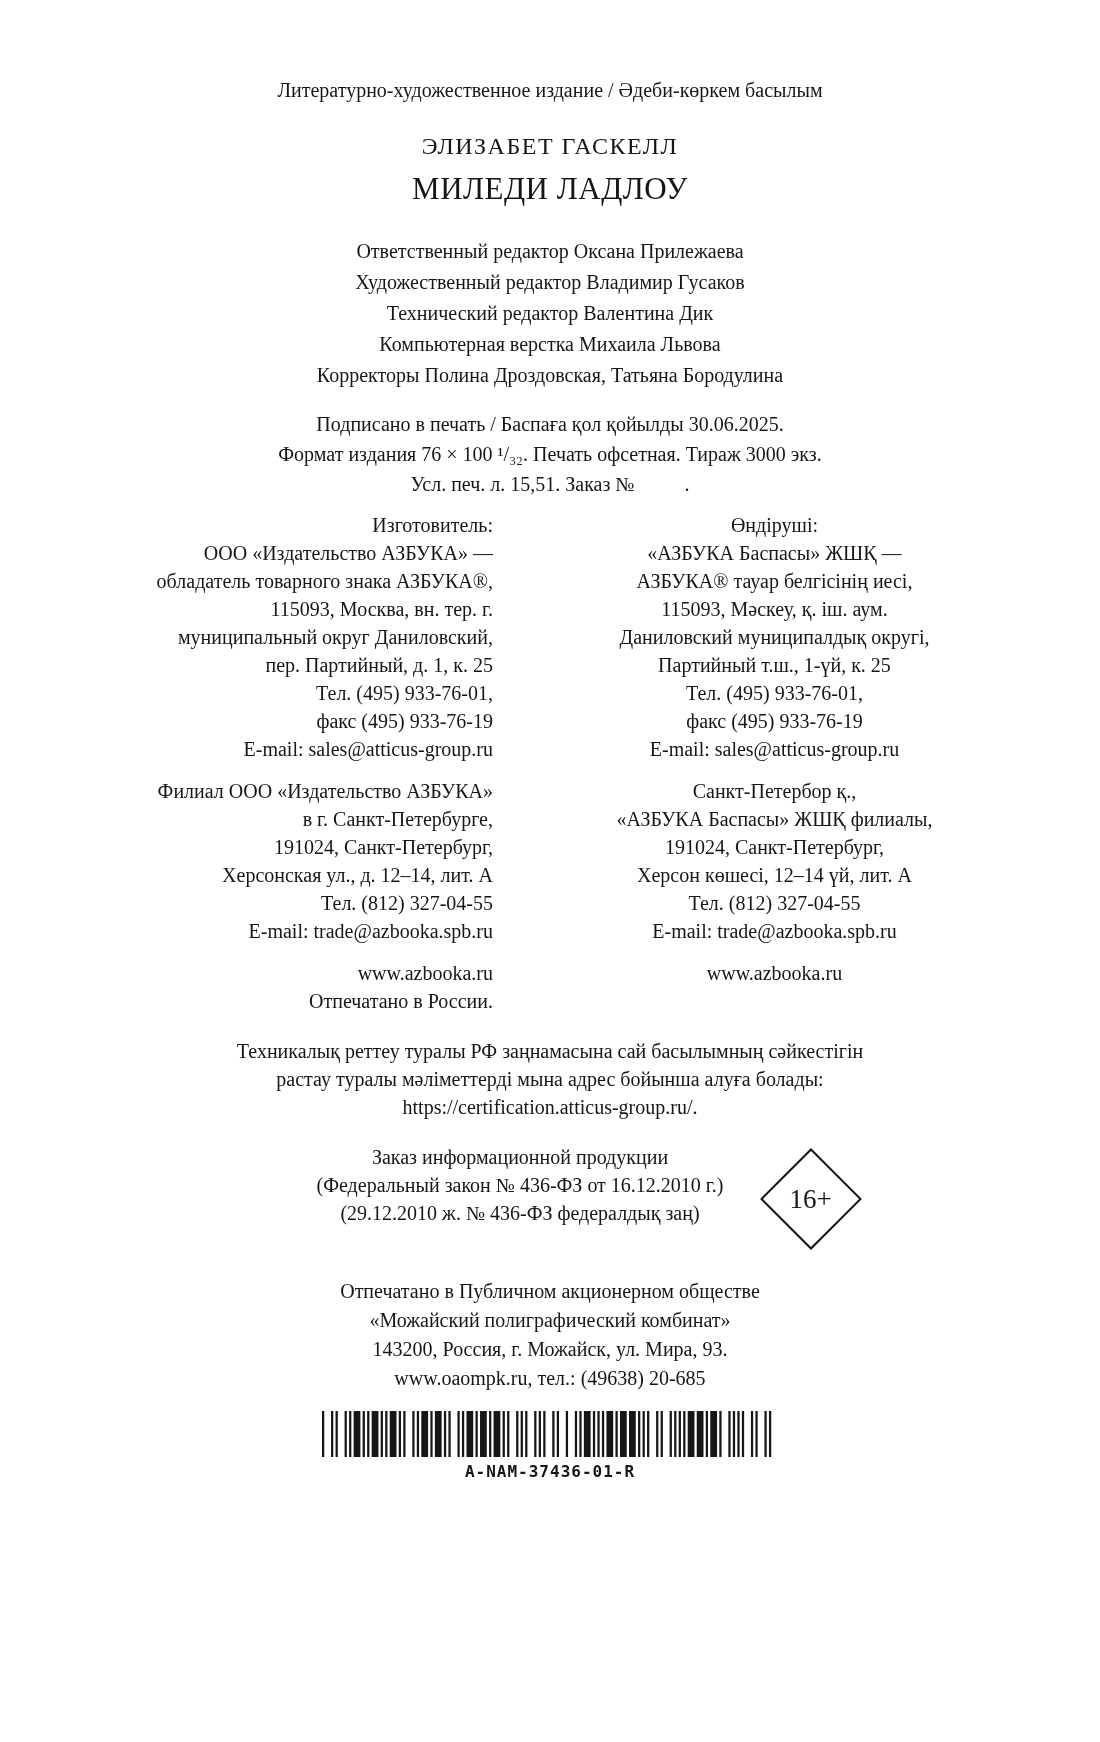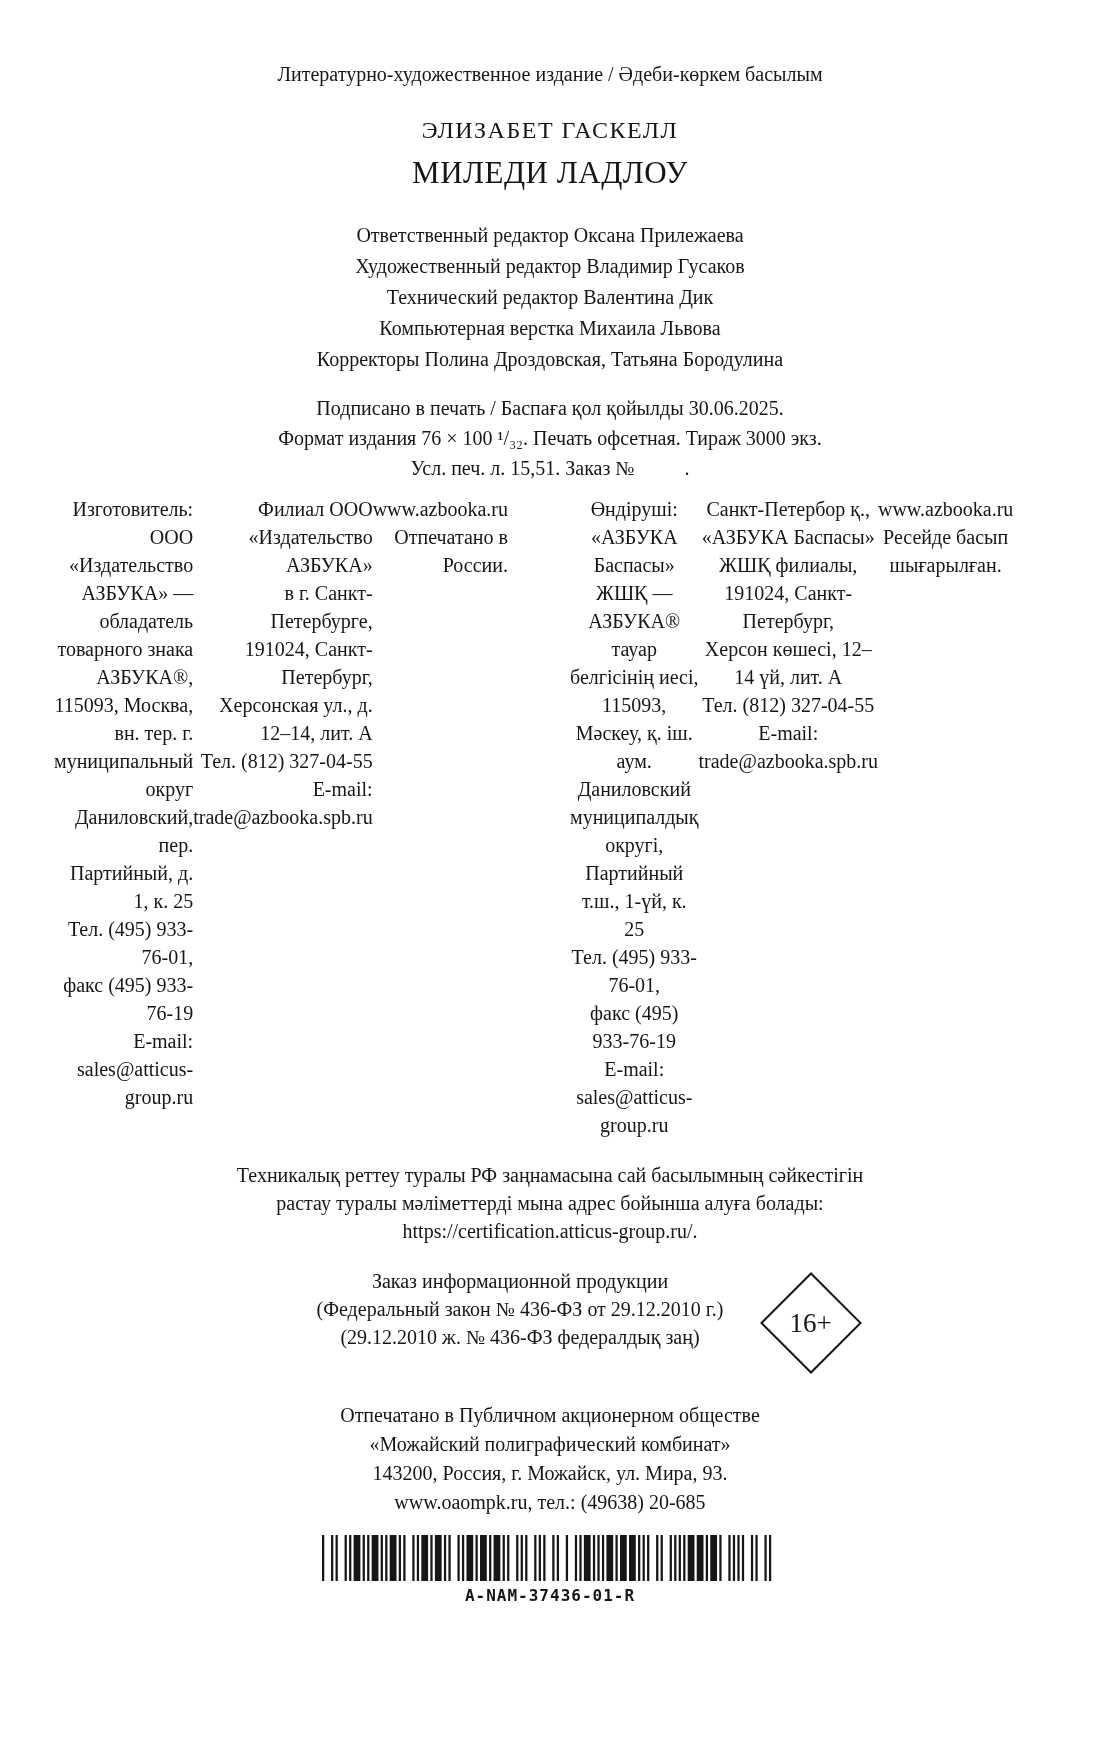--- a/index.html
+++ b/index.html
@@ -7,21 +7,21 @@
   body {
     width: 1100px;
     height: 1742px;
     overflow: hidden;
     color: #161616;
     font-family: "Liberation Serif", "DejaVu Serif", serif;
   }
   .page {
     width: 1100px;
     height: 1742px;
-    padding-top: 60px;
+    padding-top: 76px;
     text-align: center;
   }
   .line { font-size: 20px; line-height: 28px; }
   .edition { font-size: 20px; line-height: 28px; margin-bottom: 26px; }
   .author {
     font-size: 24px;
     line-height: 32px;
     letter-spacing: 1.5px;
     margin-bottom: 6px;
   }
@@ -38,21 +38,21 @@
   .print-info .line { line-height: 30px; }
 
   .columns {
     width: 940px;
     margin: 0 auto 22px;
     transform: translateX(-26px);
     display: flex;
     gap: 26px;
     text-align: left;
   }
-  .col { flex: 1; display: flex; }
+  .col { flex: 1; display: flex; flex-direction: column; gap: 14px; }
   .col-ru { text-align: right; }
   .col-kz { text-align: center; margin-left: 36px; }
 
   .cert { margin-bottom: 20px; }
   .cert .line { line-height: 28px; }
 
   .infosign {
     position: relative;
     height: 116px;
     margin-bottom: 20px;
@@ -171,35 +171,34 @@
       <div class="group">
           <div class="line">Санкт-Петербор қ.,</div>
           <div class="line">«АЗБУКА Баспасы» ЖШҚ филиалы,</div>
           <div class="line">191024, Санкт-Петербург,</div>
           <div class="line">Херсон көшесі, 12–14 үй, лит. А</div>
           <div class="line">Тел. (812) 327-04-55</div>
           <div class="line">E-mail: trade@azbooka.spb.ru</div>
         </div>
       <div class="group">
           <div class="line">www.azbooka.ru</div>
-          <div class="line">Ресейде басып шығарылған.</div>
         </div>
     </div>
   </div>
 
   <div class="cert">
       <div class="line">Техникалық реттеу туралы РФ заңнамасына сай басылымның сәйкестігін</div>
       <div class="line">растау туралы мәліметтерді мына адрес бойынша алуға болады:</div>
       <div class="line">https://certification.atticus-group.ru/.</div>
     </div>
 
   <div class="infosign">
     <div class="infosign-text">
         <div class="line">Заказ информационной продукции</div>
-        <div class="line">(Федеральный закон № 436-ФЗ от 29.12.2010 г.)</div>
+        <div class="line">(Федеральный закон № 436-ФЗ от 16.12.2010 г.)</div>
         <div class="line">(29.12.2010 ж. № 436-ФЗ федералдық заң)</div>
       </div>
     <div class="agemark-wrap">
       <div class="agemark">
         <span>16+</span>
       </div>
     </div>
   </div>
 
   <div class="printer">

